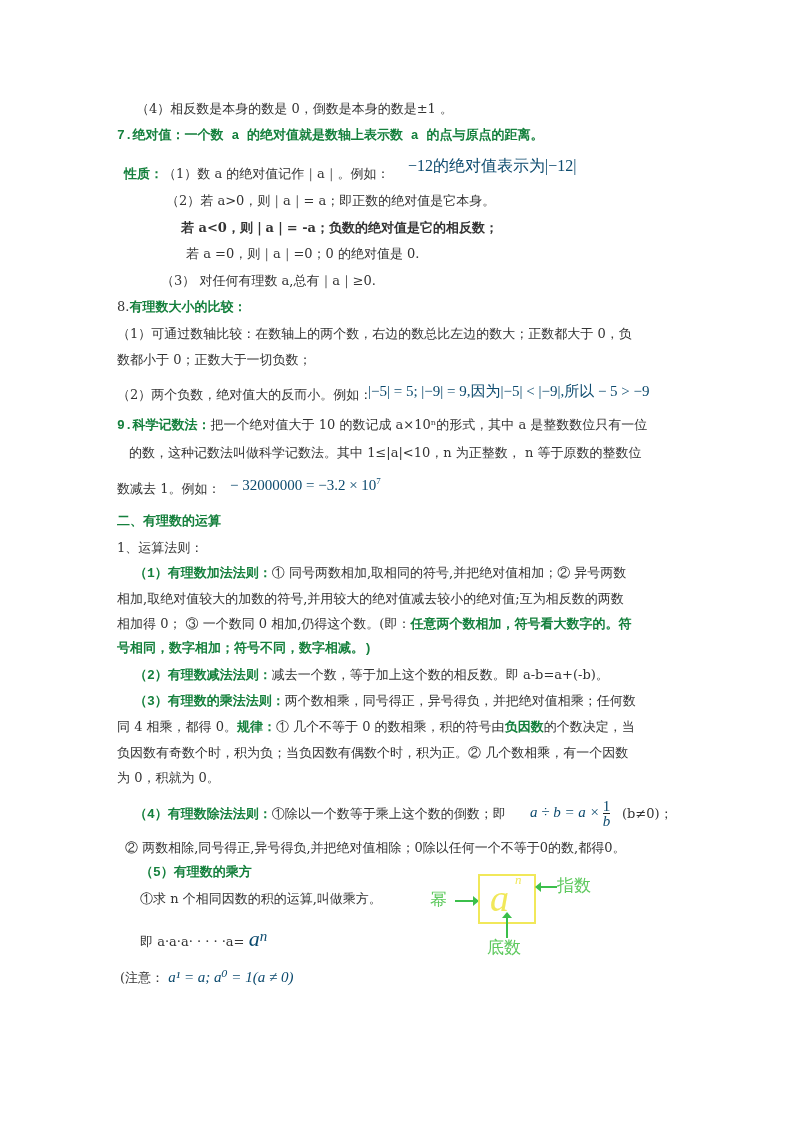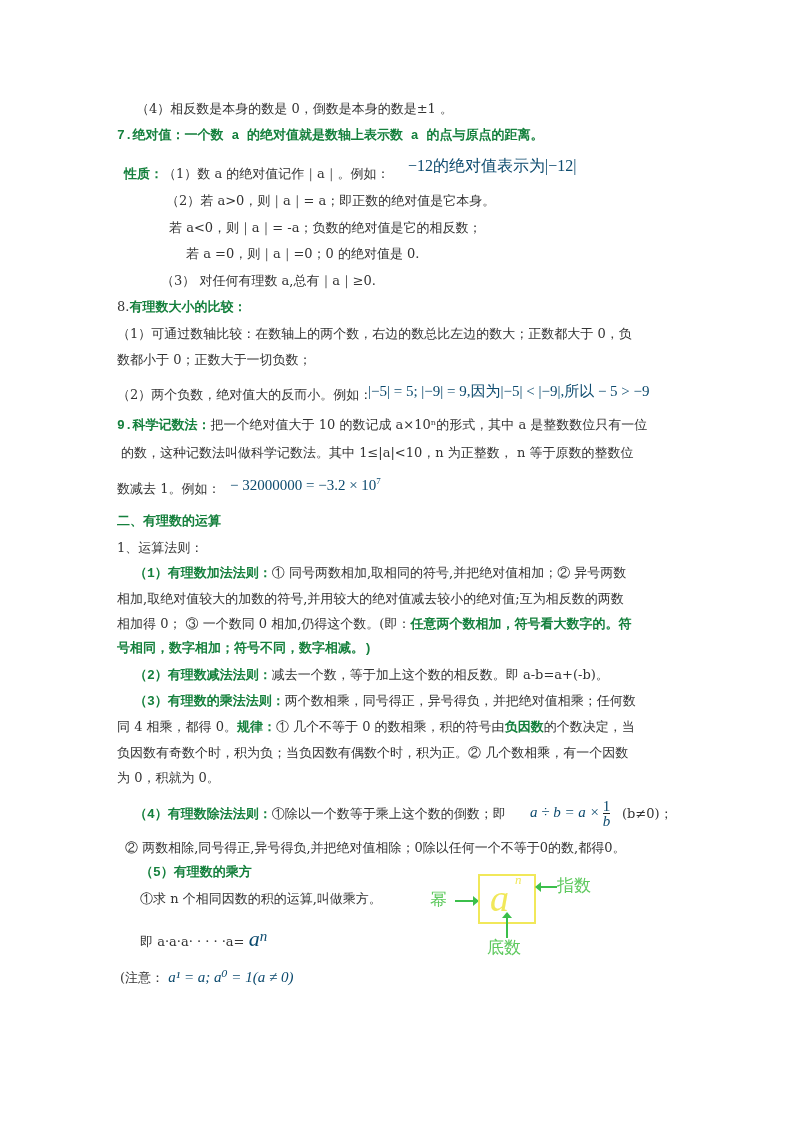--- a/index.html
+++ b/index.html
@@ -28,36 +28,36 @@
 <div class="line" style="top:100px; left:136px;">（4）相反数是本身的数是 0，倒数是本身的数是±1 。</div>
 
 <div class="line b" style="top:127px; left:117px;">7.绝对值：一个数 a 的绝对值就是数轴上表示数 a 的点与原点的距离。</div>
 
 <div class="line" style="top:165px; left:124px;">
   <span class="b">性质：</span><span>（1）数 a 的绝对值记作｜a｜。例如：</span>
 </div>
 <div class="line math" style="top:157px; left:408px; font-size:16px;">−12的绝对值表示为|−12|</div>
 
 <div class="line" style="top:192px; left:166px;">（2）若 a&gt;0，则｜a｜= a；即正数的绝对值是它本身。</div>
-<div class="line" style="top:219px; left:169px;">若 a&lt;0，则｜a｜= -a；负数的绝对值是它的相反数；</div>
+<div class="line" style="top:219px; left:181px;font-weight:bold;">若 a&lt;0，则｜a｜= -a；负数的绝对值是它的相反数；</div>
 <div class="line" style="top:245px; left:186px;">若 a =0，则｜a｜=0；0 的绝对值是 0.</div>
 <div class="line" style="top:272px; left:161px;">（3） 对任何有理数 a,总有｜a｜≥0.</div>
 
 <div class="line" style="top:298px; left:117px;">
   <span>8.</span><span class="b">有理数大小的比较：</span>
 </div>
 <div class="line" style="top:325px; left:117px;">（1）可通过数轴比较：在数轴上的两个数，右边的数总比左边的数大；正数都大于 0，负</div>
 <div class="line" style="top:351px; left:117px;">数都小于 0；正数大于一切负数；</div>
 <div class="line" style="top:386px; left:117px;text-align:center;">（2）两个负数，绝对值大的反而小。例如：</div>
 <div class="line math" style="top:382px; left:368px;">|−5| = 5; |−9| = 9,因为|−5| &lt; |−9|,所以 − 5 &gt; −9</div>
 
 <div class="line" style="top:416px; left:117px;">
   <span class="b">9.科学记数法：</span><span>把一个绝对值大于 10 的数记成 a×10ⁿ的形式，其中 a 是整数数位只有一位</span>
 </div>
-<div class="line" style="top:444px; left:121px;">的数，这种记数法叫做科学记数法。其中 1≤|a|&lt;10，n 为正整数， n 等于原数的整数位</div>
+<div class="line" style="top:444px; left:129px;">的数，这种记数法叫做科学记数法。其中 1≤|a|&lt;10，n 为正整数， n 等于原数的整数位</div>
 <div class="line" style="top:480px; left:117px;">数减去 1。例如：</div>
 <div class="line math" style="top:476px; left:230px;">
   <span>− 32000000   = −3.2 × 10</span><sup>7</sup>
 </div>
 
 <div class="line b" style="top:513px; left:117px;">二、有理数的运算</div>
 <div class="line" style="top:539px; left:117px;">1、运算法则：</div>
 
 <div class="line" style="top:564px; left:134px;">
   <span class="b">（1）有理数加法法则：</span><span>① 同号两数相加,取相同的符号,并把绝对值相加；② 异号两数</span>

